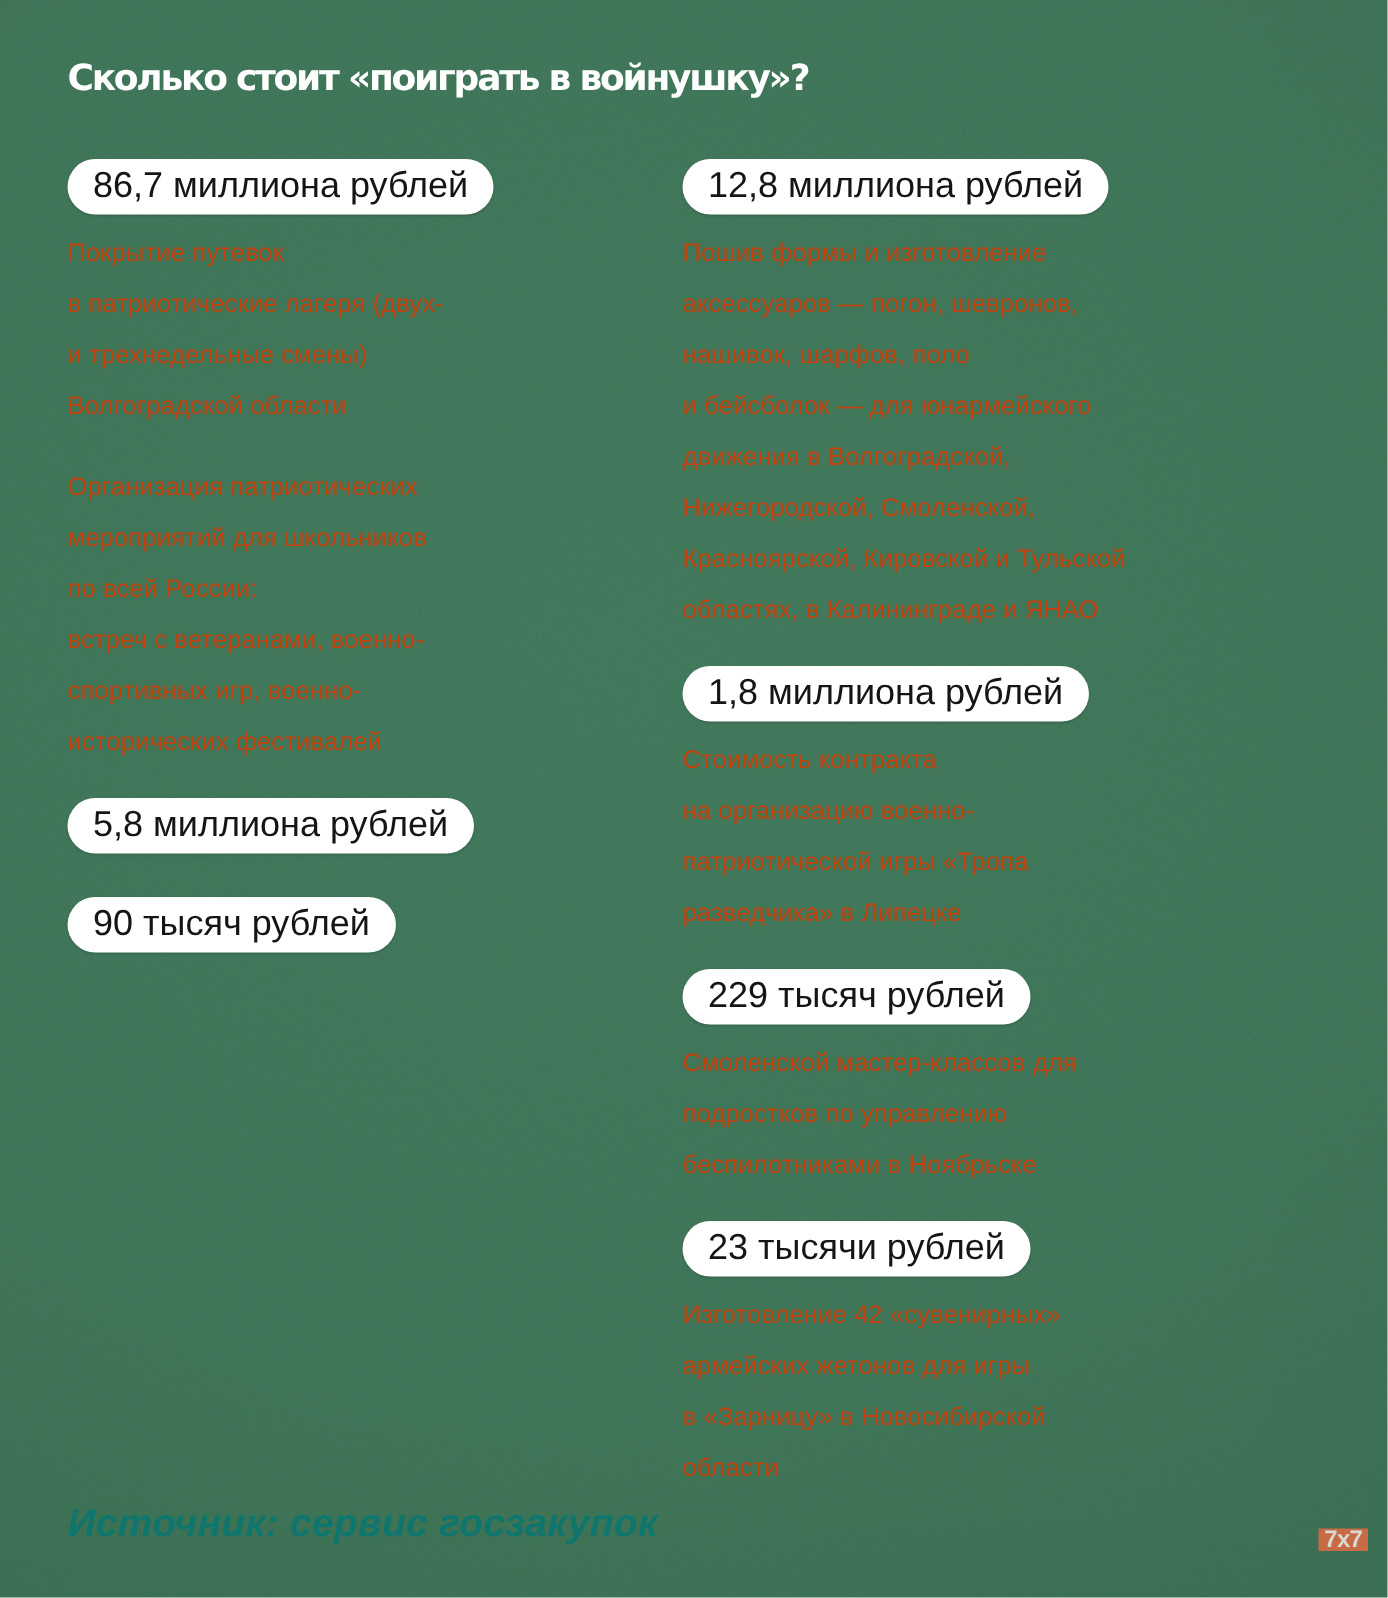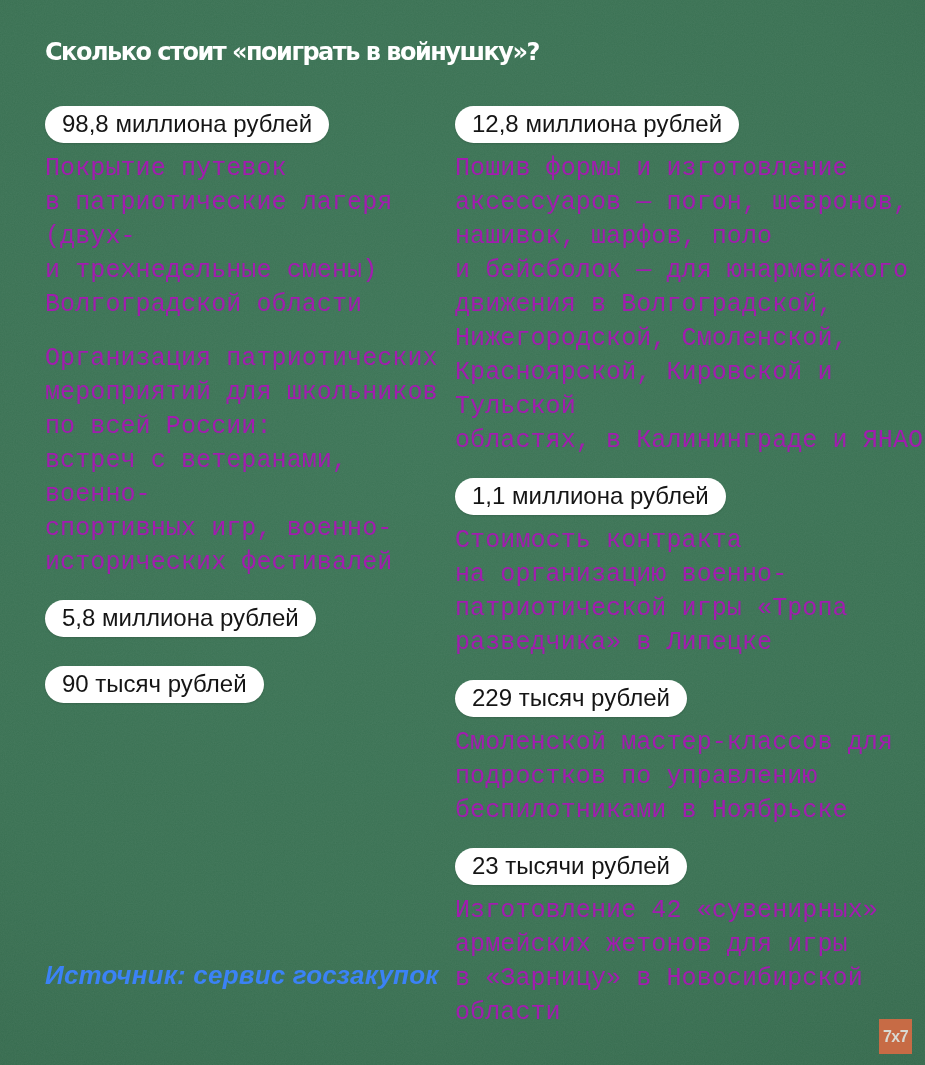--- a/index.html
+++ b/index.html
@@ -59,45 +59,44 @@
     border-radius: 999px;
     padding: 4px 17px 6px 17px;
     font-size: 24px;
     font-weight: 500;
     line-height: 27px;
     margin-bottom: 9px;
     box-shadow: 0 1px 2px rgba(0,0,0,0.15);
   }
 
   .desc {
-    color: #a21caf;
-    font-size: 25px;
+    color: #c2410c;
+    font-size: 17px;
     line-height: 34px;
     white-space: pre-line;
     letter-spacing: 0.1px;
-    font-family: Liberation Mono, monospace;
   }
 
   .footer {
     position: absolute;
     left: 45px;
-    top: 960px;
-    color: #3b82f6;
+    top: 1000px;
+    color: #0f766e;
     font-style: italic;
     font-weight: bold;
     font-size: 26px;
     letter-spacing: 0.2px;
   }
 
   .logo {
     position: absolute;
     left: 879px;
     top: 1019px;
     width: 33px;
-    height: 35px;
+    height: 15px;
     background: #c76b45;
     display: flex;
     align-items: center;
     justify-content: center;
   }
 
   .logo-text {
     color: #d9d9d2;
     font-weight: bold;
     font-size: 16px;
@@ -115,21 +114,21 @@
   <rect width="925" height="1065" filter="url(#noise)"></rect>
 </svg>
 
 <div class="page">
 
   <h1 class="title">Сколько стоит «поиграть в войнушку»?</h1>
 
   <div class="columns">
     <div class="col col-left">
   <div class="entry">
-    <span class="badge">98,8 миллиона рублей</span>
+    <span class="badge">86,7 миллиона рублей</span>
     <div class="desc">Покрытие путевок
 в патриотические лагеря (двух-
 и трехнедельные смены)
 Волгоградской области</div>
   </div>
 
   <div class="entry">
     <div class="desc">Организация патриотических
 мероприятий для школьников
 по всей России:
@@ -153,21 +152,21 @@
 аксессуаров — погон, шевронов,
 нашивок, шарфов, поло
 и бейсболок — для юнармейского
 движения в Волгоградской,
 Нижегородской, Смоленской,
 Красноярской, Кировской и Тульской
 областях, в Калининграде и ЯНАО</div>
   </div>
 
   <div class="entry">
-    <span class="badge">1,1 миллиона рублей</span>
+    <span class="badge">1,8 миллиона рублей</span>
     <div class="desc">Стоимость контракта
 на организацию военно-
 патриотической игры «Тропа
 разведчика» в Липецке</div>
   </div>
 
   <div class="entry">
     <span class="badge">229 тысяч рублей</span>
     <div class="desc">Смоленской мастер-классов для
 подростков по управлению

